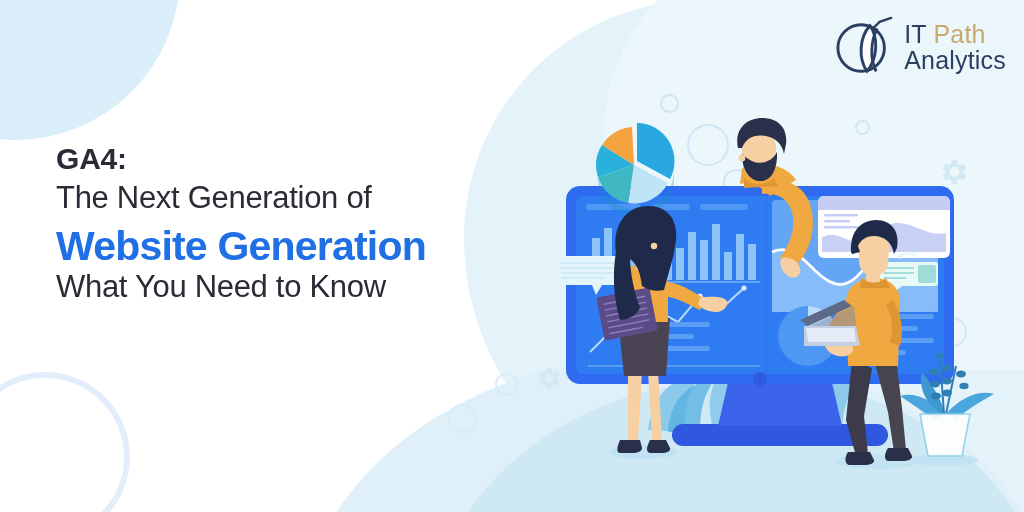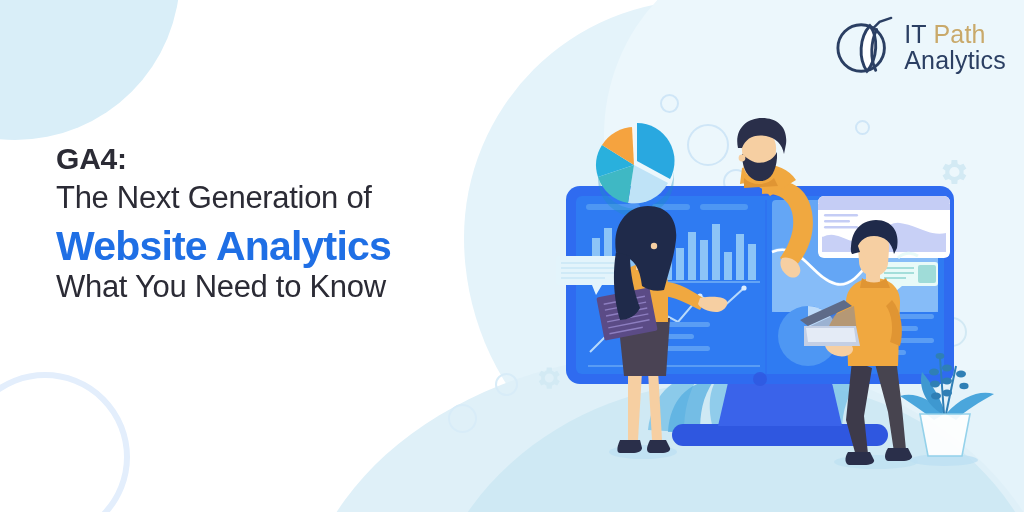--- a/index.html
+++ b/index.html
@@ -111,21 +111,21 @@
   <svg class="gear" style="left:533px;top:363px;" width="30" height="30" viewBox="0 0 24 24" fill="#d3eaf4">
     <path d="M19.4 13a7.6 7.6 0 000-2l2-1.5-2-3.4-2.4 1a7.6 7.6 0 00-1.7-1L15 3.5h-4l-.3 2.6a7.6 7.6 0 00-1.7 1l-2.4-1-2 3.4L6.6 11a7.6 7.6 0 000 2l-2 1.5 2 3.4 2.4-1c.5.4 1.1.8 1.7 1l.3 2.6h4l.3-2.6c.6-.2 1.2-.6 1.7-1l2.4 1 2-3.4-2-1.5zM13 15.6A3.6 3.6 0 1116.6 12 3.6 3.6 0 0113 15.6z"></path>
   </svg>
   <svg class="gear" style="left:936px;top:155px;" width="34" height="34" viewBox="0 0 24 24" fill="#d3eaf4">
     <path d="M19.4 13a7.6 7.6 0 000-2l2-1.5-2-3.4-2.4 1a7.6 7.6 0 00-1.7-1L15 3.5h-4l-.3 2.6a7.6 7.6 0 00-1.7 1l-2.4-1-2 3.4L6.6 11a7.6 7.6 0 000 2l-2 1.5 2 3.4 2.4-1c.5.4 1.1.8 1.7 1l.3 2.6h4l.3-2.6c.6-.2 1.2-.6 1.7-1l2.4 1 2-3.4-2-1.5zM13 15.6A3.6 3.6 0 1116.6 12 3.6 3.6 0 0113 15.6z"></path>
   </svg>
 
   <div class="copy">
     <div class="line l1">GA4:</div>
     <div class="line l2">The Next Generation of</div>
-    <div class="line l3">Website Analytics</div>
+    <div class="line l3">Website Generation</div>
     <div class="line l4">What You Need to Know</div>
   </div>
 
   <div class="logo">
     <svg class="logo-mark" viewBox="0 0 64 64">
       <circle cx="27" cy="33" r="24" fill="none" stroke="#2b3f63" stroke-width="3"></circle>
       <path d="M36 10 C25 22 24 44 33 57 C44 44 45 22 36 10 Z" fill="#ffffff" stroke="#2b3f63" stroke-width="3"></path>
       <path d="M43 14 C37 26 36 44 42 56" fill="none" stroke="#2b3f63" stroke-width="3" stroke-linecap="round"></path>
       <path d="M39 13 L46 6 L58 2" fill="none" stroke="#2b3f63" stroke-width="2.4" stroke-linecap="round"></path>
     </svg>

